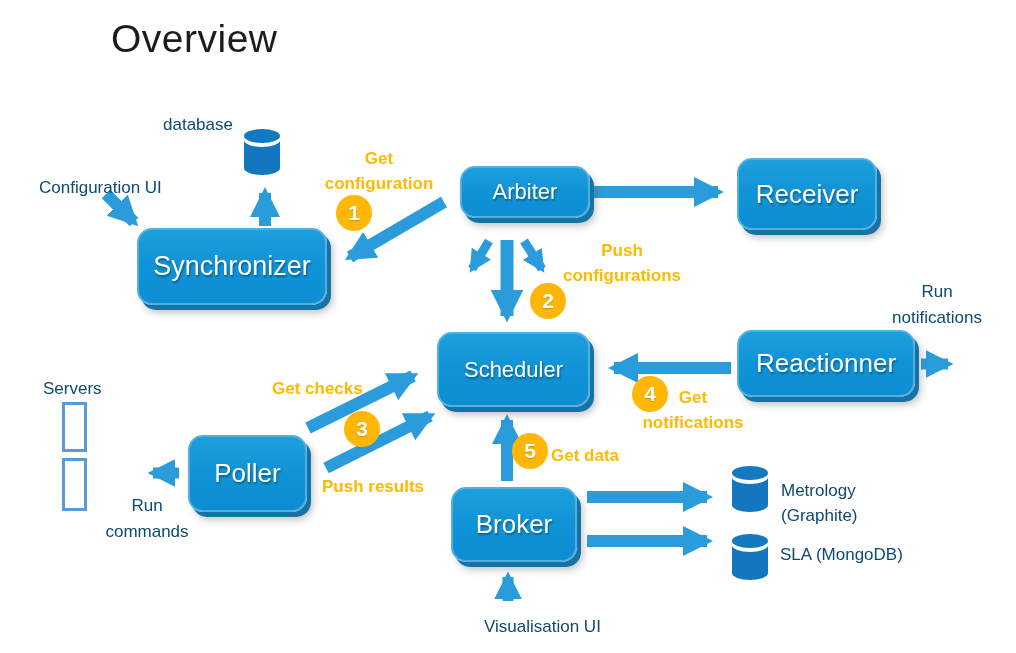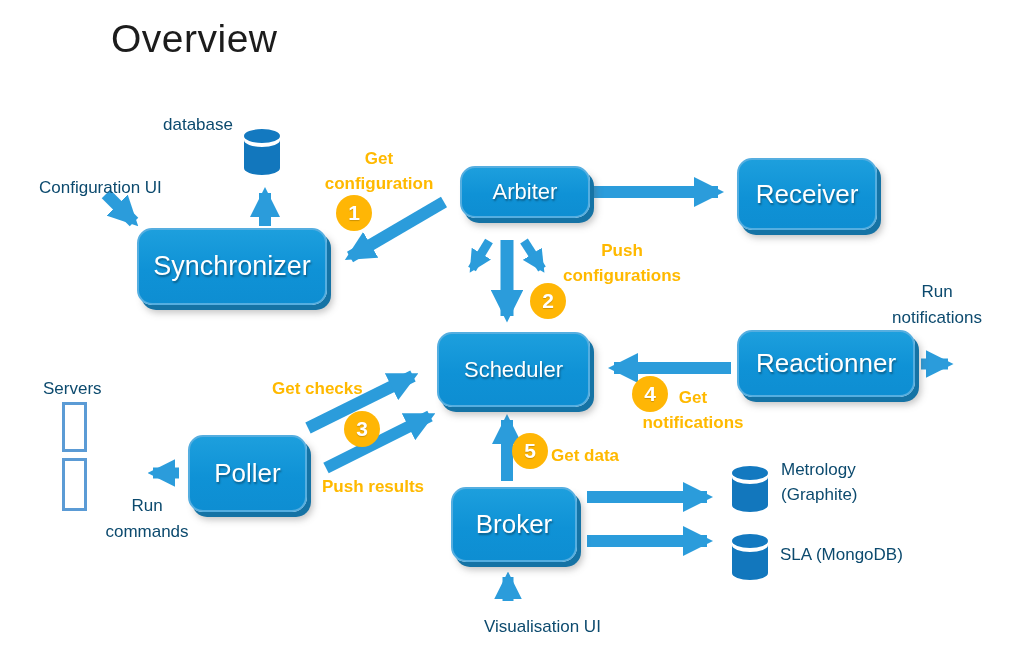--- a/index.html
+++ b/index.html
@@ -34,21 +34,21 @@
     text-shadow: 1px 2px 2px rgba(0,0,0,0.35);
   }
   .blabel {
     position: absolute;
     color: #0c4a6e;
     font-size: 17px;
     line-height: 26px;
     white-space: nowrap;
   }
   .blabel.wrap { white-space: normal; text-align: center; }
-  .blabel.wrapleft { white-space: normal; text-align: left; line-height: 25px; }
+  .blabel.wrapleft { white-space: normal; text-align: left; line-height: 25px; margin-top: 21px; }
   .olabel {
     position: absolute;
     color: #ffb900;
     font-weight: 700;
     font-size: 17px;
     line-height: 25px;
     white-space: nowrap;
   }
   .olabel.wrap { white-space: normal; text-align: center; }
   .stepcircle {

